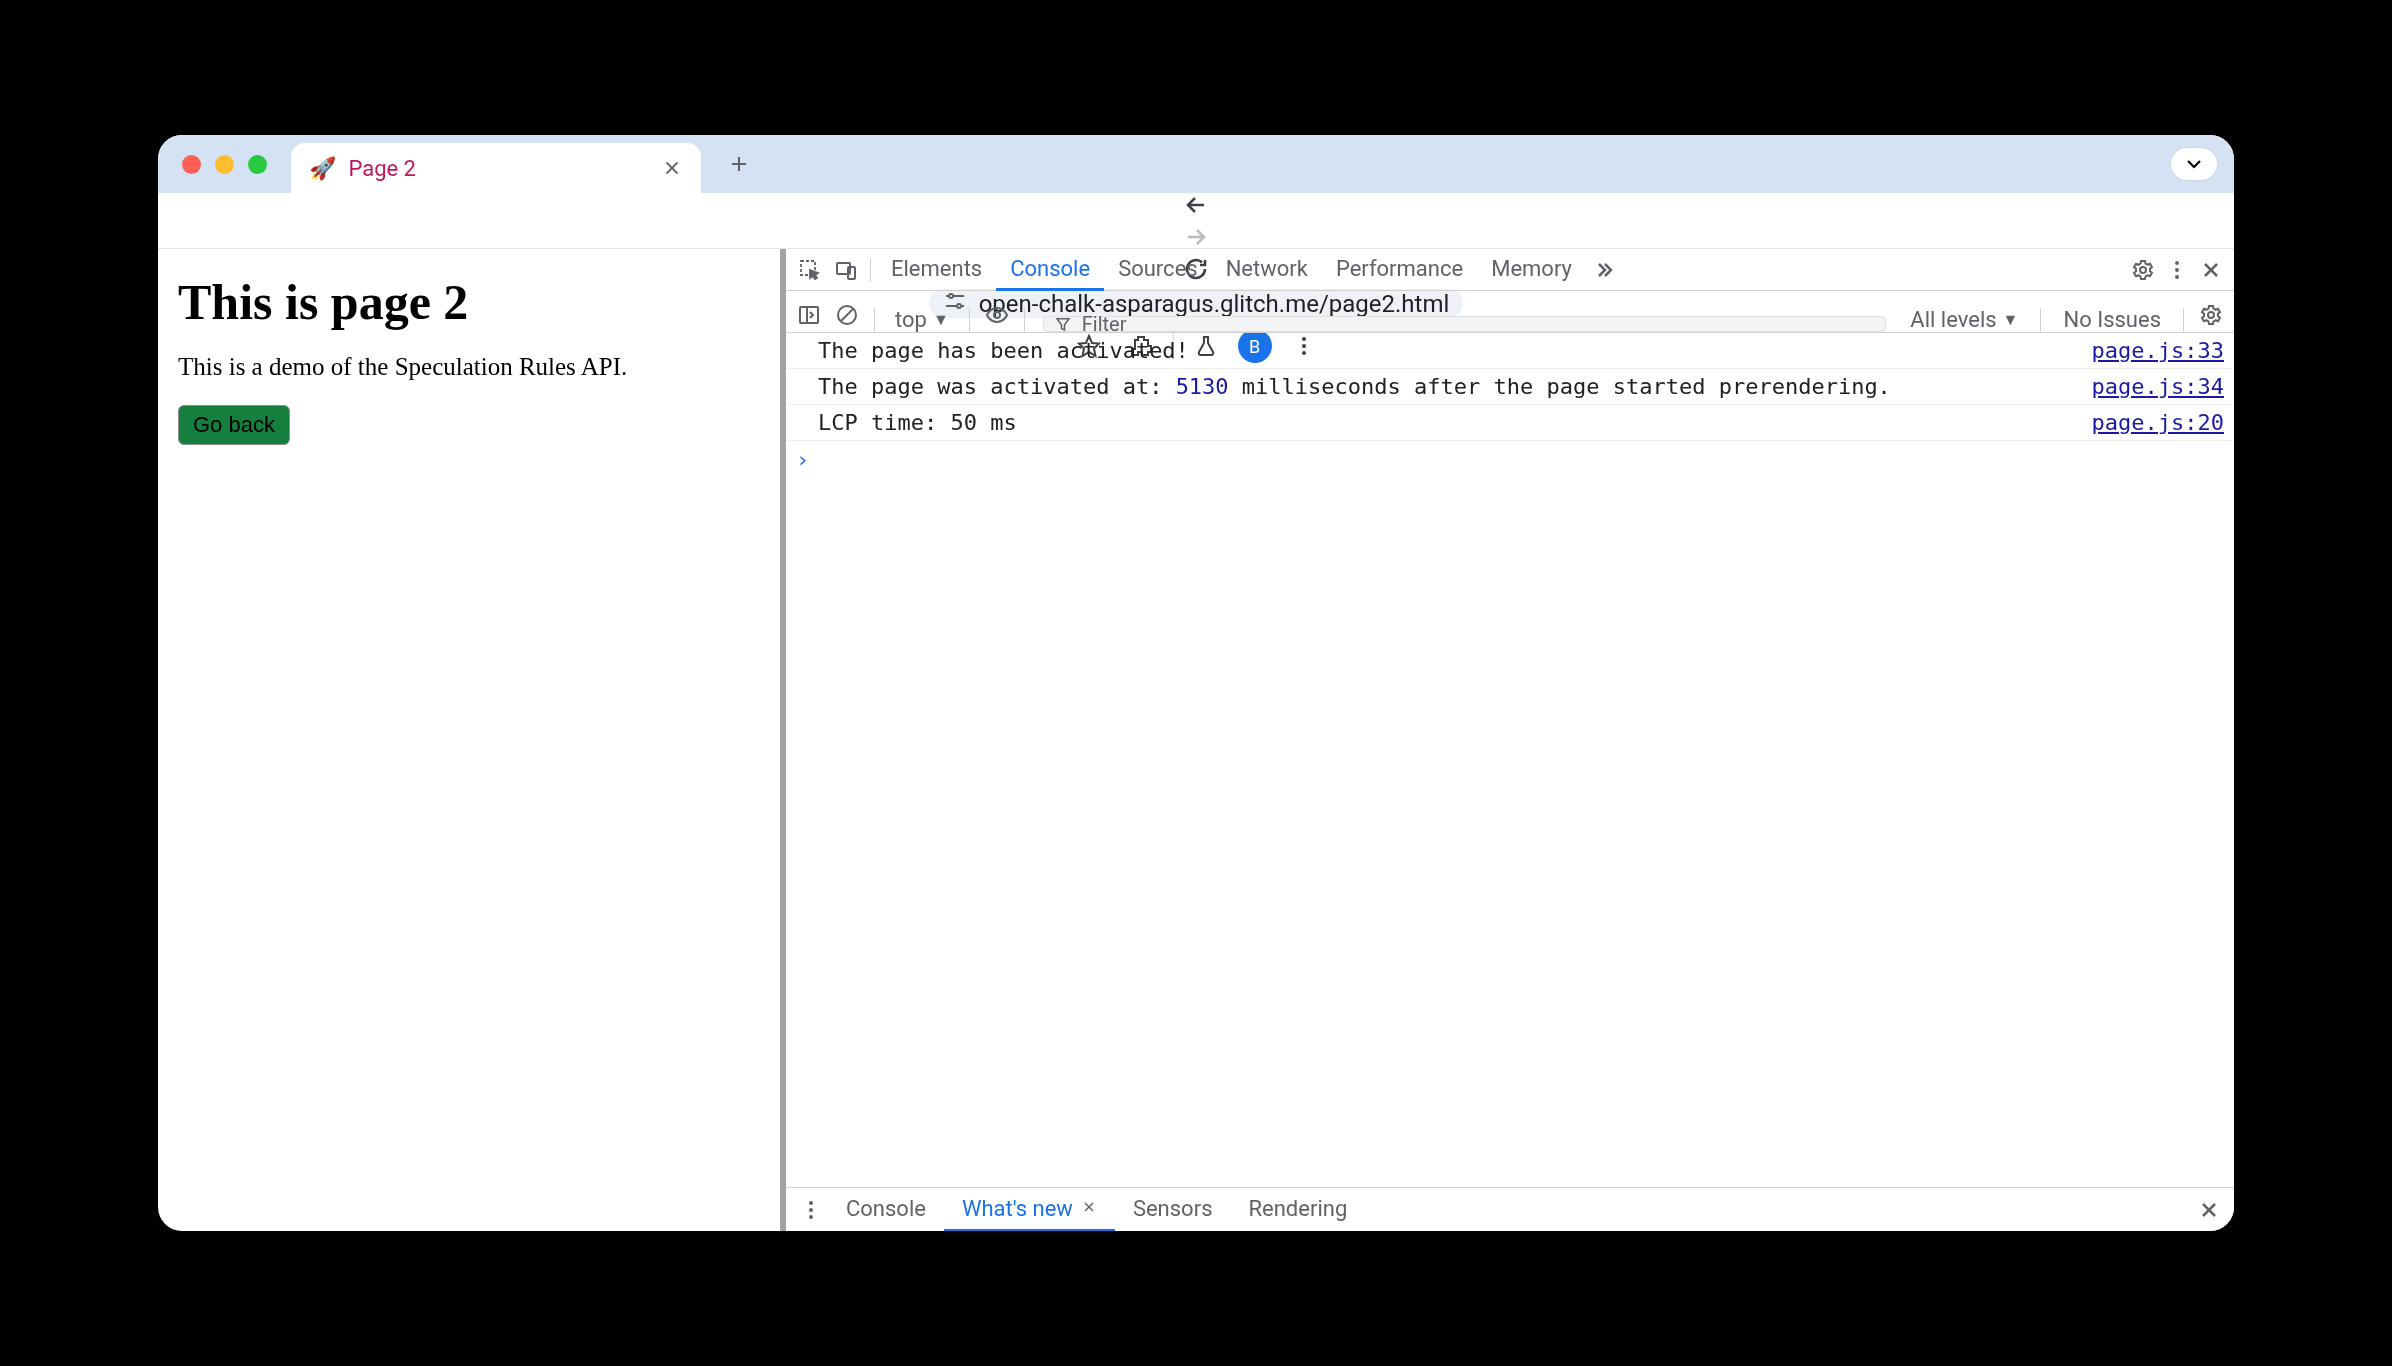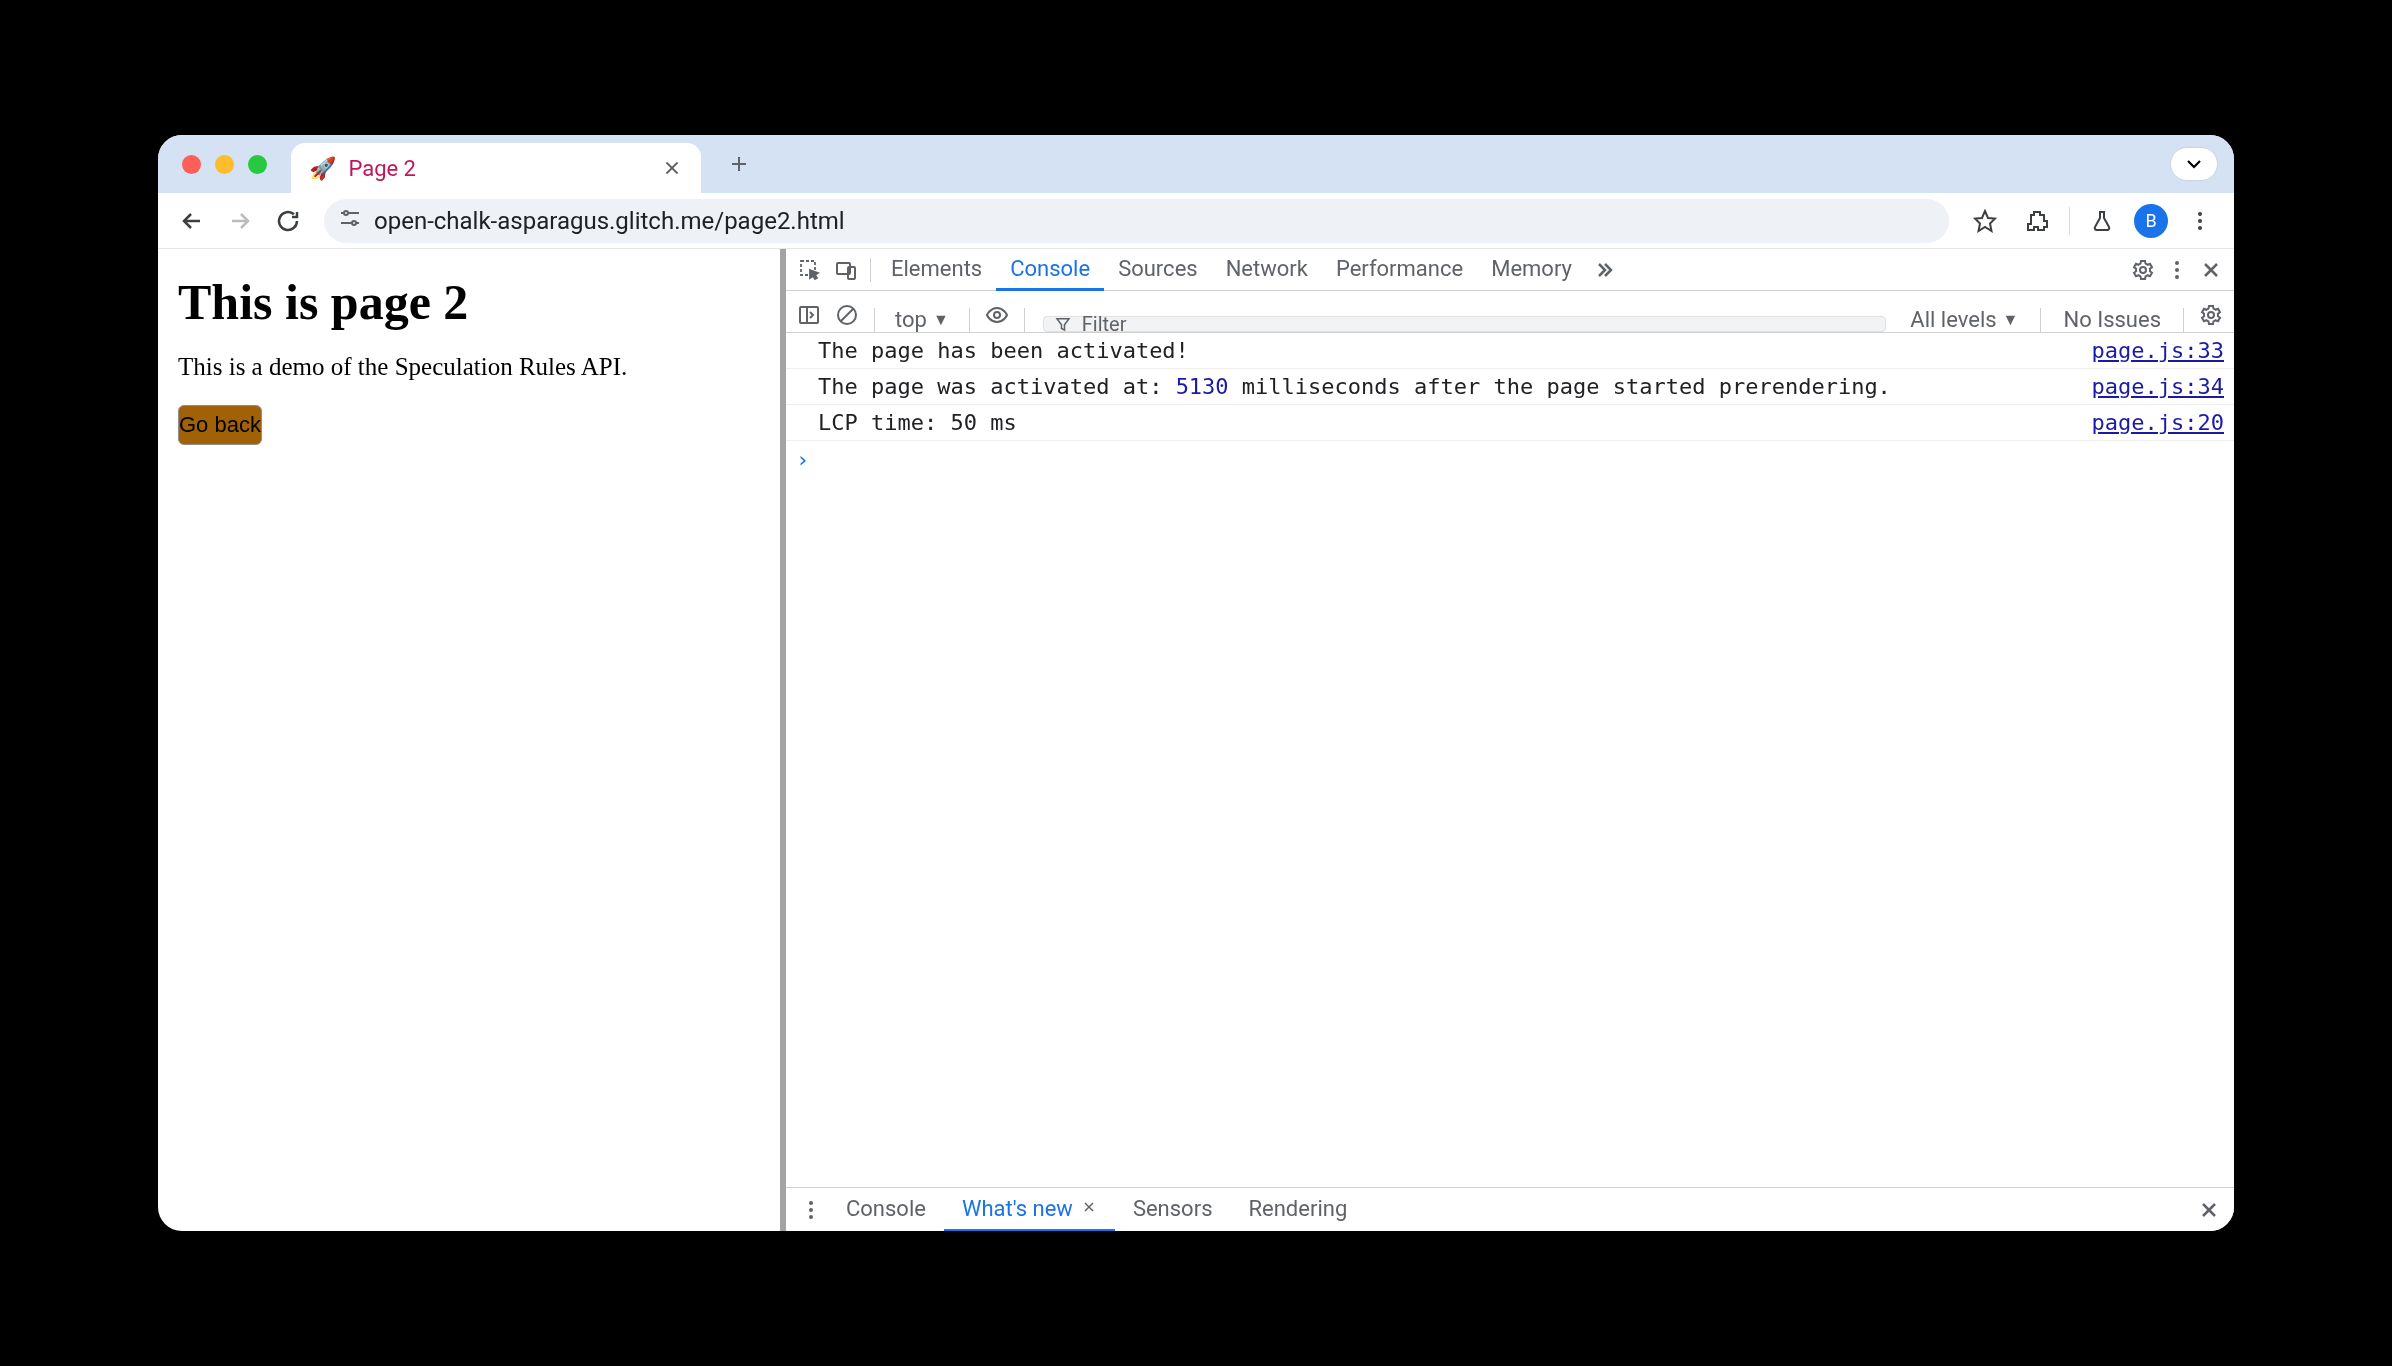--- a/index.html
+++ b/index.html
@@ -84,20 +84,21 @@
 
 
 .toolbar {
   height: 56px;
   background: #fff;
   border-bottom: 1px solid #e5e5e5;
   display: flex;
   align-items: center;
   padding: 0 14px;
   gap: 8px;
+  flex-direction: column;
 }
 .nav-btn {
   width: 40px; height: 40px;
   display: flex; align-items: center; justify-content: center;
   color: #5f6368;
   border-radius: 50%;
 }
 .nav-btn.disabled { color: #babcbe; }
 .omnibox {
   flex: 1;
@@ -147,22 +148,22 @@
   font-weight: bold;
   margin-bottom: 22px;
 }
 .page p {
   font-size: 25px;
   margin-bottom: 24px;
 }
 .page button {
   font-family: -apple-system, BlinkMacSystemFont, sans-serif;
   font-size: 22px;
-  padding: 6px 0;
-  background: #a16207;
+  padding: 6px 14px;
+  background: #15803d;
   border: 1px solid #8f8f8f;
   border-radius: 6px;
 }
 
 
 .devtools {
   flex: 1;
   display: flex;
   flex-direction: column;
   min-width: 0;

